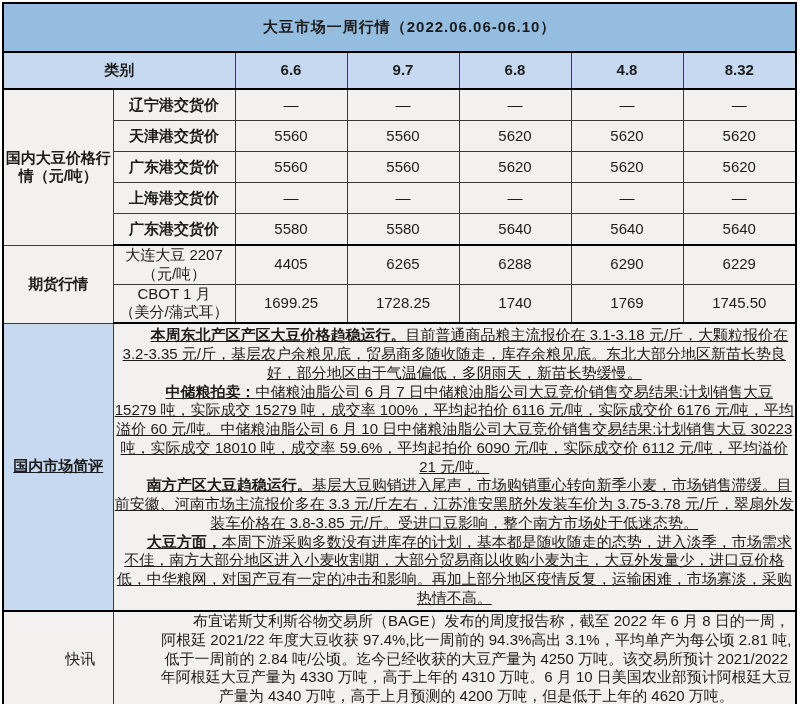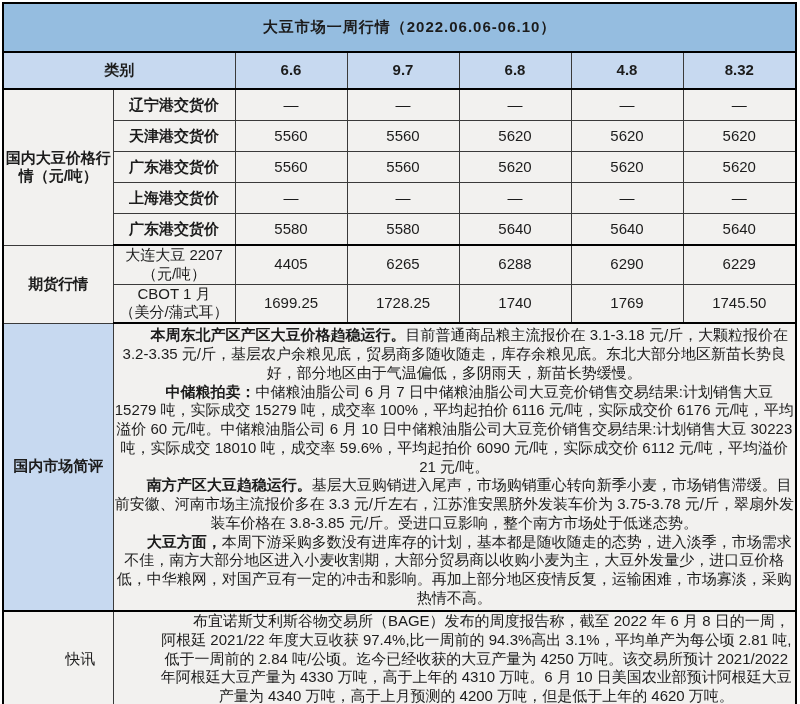--- a/index.html
+++ b/index.html
@@ -43,21 +43,21 @@
   }
   .port-row td{height:30px;}
   .port-row td.port-name{font-weight:bold;}
   .section-label{
     font-weight:bold;
   }
   .ports-end td{border-bottom:2px solid #000;}
   .fut-row td{height:34px;}
   .fut-end td{border-bottom:2px solid #000;}
   .fut-label{font-size:12.5px;line-height:1.2;}
-  .commentary-row td{border-bottom:2px solid #000;}
+  .commentary-row td{border-bottom:2px solid #000;text-decoration:underline;}
   .commentary-label{background:#c7d9f0;font-weight:bold;}
   .commentary-cell{
     height:286px;text-align:left;vertical-align:top;
     padding:14px 10px 6px 12px;
     font-size:13px;line-height:19px;
   }
   .commentary-cell p{margin:0;text-indent:2em;}
   .commentary-cell .lead{font-weight:bold;}
   .news-row td{border-bottom:2px solid #000;padding-left:44px;}
   .news-cell{

